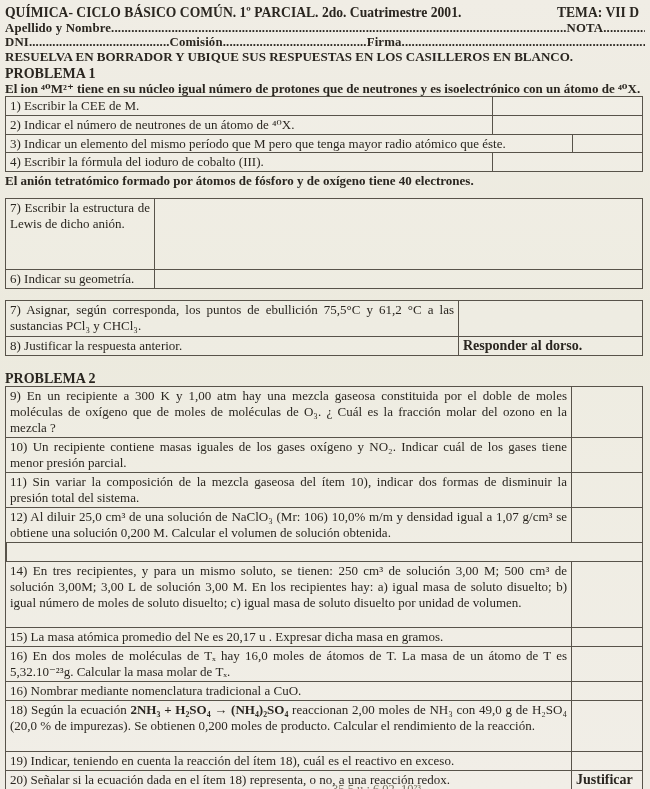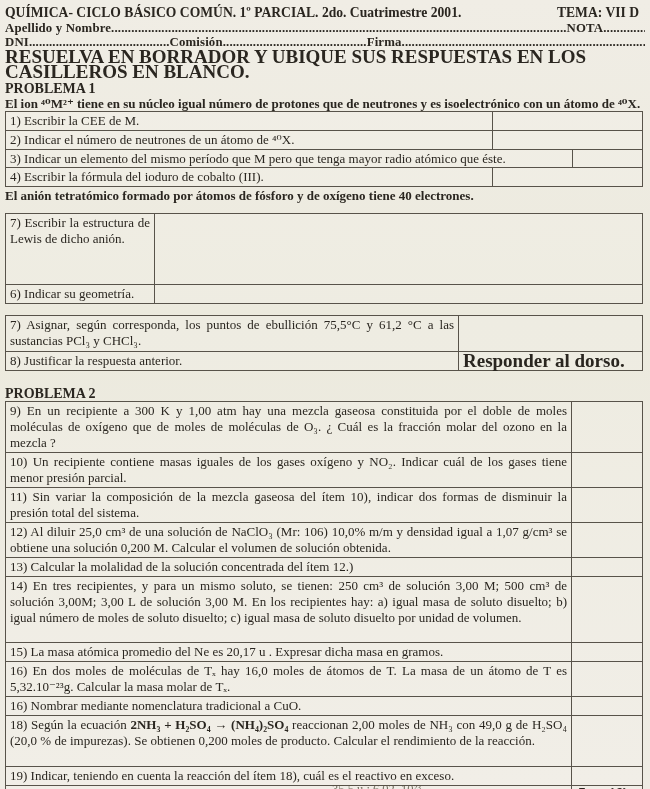--- a/index.html
+++ b/index.html
@@ -12,29 +12,29 @@
   .page{
     position:relative;width:650px;height:789px;box-sizing:border-box;
     padding:5px 7px 0 5px;
     background:linear-gradient(180deg,#f0ede5 0%,#eceade 40%,#efece4 100%);
   }
   .b{font-weight:bold;}
   .hrow1{display:flex;justify-content:space-between;align-items:baseline;
     font-weight:bold;font-size:13.6px;line-height:16px;padding-right:4px;gap:24px;}
   .dotline{font-weight:bold;font-size:12.8px;line-height:14px;
     white-space:nowrap;overflow:hidden;width:640px;letter-spacing:.15px;}
-  .instr{font-weight:bold;font-size:19px;line-height:15px;}
+  .instr{font-weight:bold;font-size:13px;line-height:15px;}
   .ptitle{font-weight:bold;font-size:14px;line-height:15px;margin-top:2px;}
   .intro{font-weight:bold;font-size:13px;line-height:15px;text-align:justify;width:638px;}
   .intro2{font-weight:bold;font-size:13px;line-height:16px;margin:1px 0 9px 0;}
 
   .tbl{width:636px;border:1px solid #58534a;border-bottom:none;background:rgba(255,255,255,0.12);}
   .row{display:grid;border-bottom:1px solid #58534a;}
   .cell{padding:1px 4px;font-size:13px;line-height:15.8px;text-align:justify;}
-  .acell{border-left:1px solid #58534a;padding:1px 4px;font-size:19px;line-height:15.8px;}
+  .acell{border-left:1px solid #58534a;padding:1px 4px;font-size:14px;line-height:15.8px;}
 
   .t1 .row{grid-template-columns:1fr 150px;}
   .t1 .row.narrow{grid-template-columns:1fr 70px;}
   .t5 .row.r5{grid-template-columns:148px 1fr;min-height:70px;}
   .t5 .row.r6{grid-template-columns:148px 1fr;min-height:18px;}
   .t5 .acell{text-align:left;}
   .t7 .row{grid-template-columns:1fr 184px;}
   .t7 .row.r7{min-height:35px;}
   .t2 .row{grid-template-columns:1fr 71px;}
 
@@ -130,21 +130,20 @@
     </div>
     <div class="row mh2">
       <div class="cell">11) Sin variar la composición de la mezcla gaseosa del ítem 10), indicar dos formas de disminuir la presión total del sistema.</div>
       <div class="acell"></div>
     </div>
     <div class="row mh2">
       <div class="cell">12) Al diluir 25,0 cm³ de una solución de NaClO₃ (Mr: 106) 10,0% m/m y densidad igual a 1,07 g/cm³ se obtiene una solución 0,200 M. Calcular el volumen de solución obtenida.</div>
       <div class="acell"></div>
     </div>
     <div class="row mh1">
-      <div class="cell">13)  Calcular la molalidad  de la solución concentrada del ítem 12.)</div>
       <div class="acell"></div>
     </div>
     <div class="row mh4">
       <div class="cell">14)  En tres recipientes, y para un mismo soluto, se tienen:  250 cm³ de solución 3,00 M;  500 cm³ de solución 3,00M; 3,00 L de solución 3,00 M. En los recipientes hay: a) igual masa de soluto disuelto;  b) igual número de moles de soluto disuelto; c) igual masa de soluto disuelto por unidad de volumen.</div>
       <div class="acell"></div>
     </div>
     <div class="row mh1">
       <div class="cell">15) La masa atómica promedio del Ne es 20,17 u . Expresar dicha masa en gramos.</div>
       <div class="acell"></div>
     </div>

